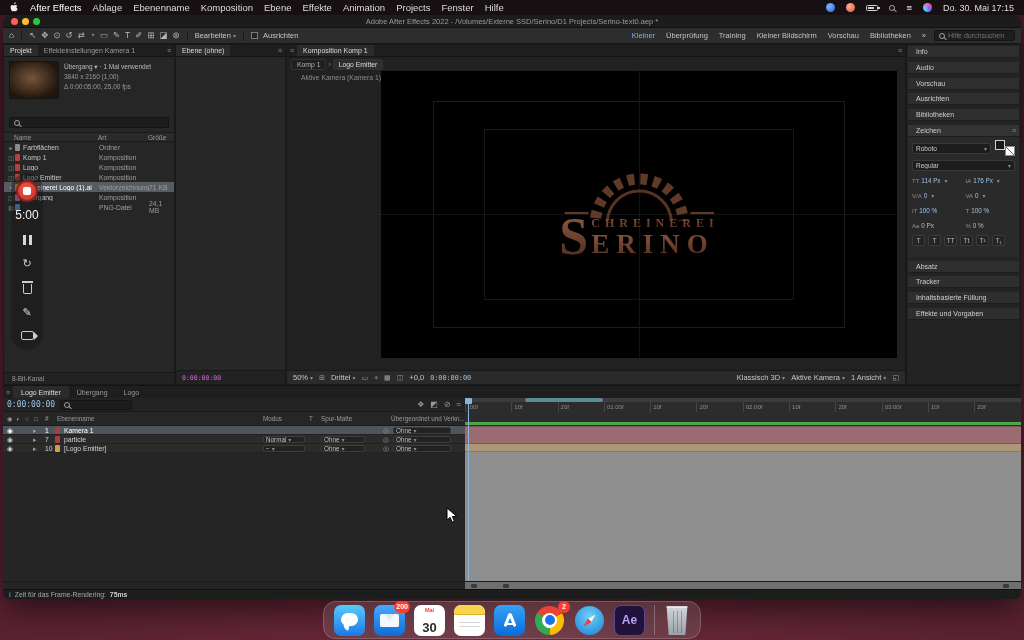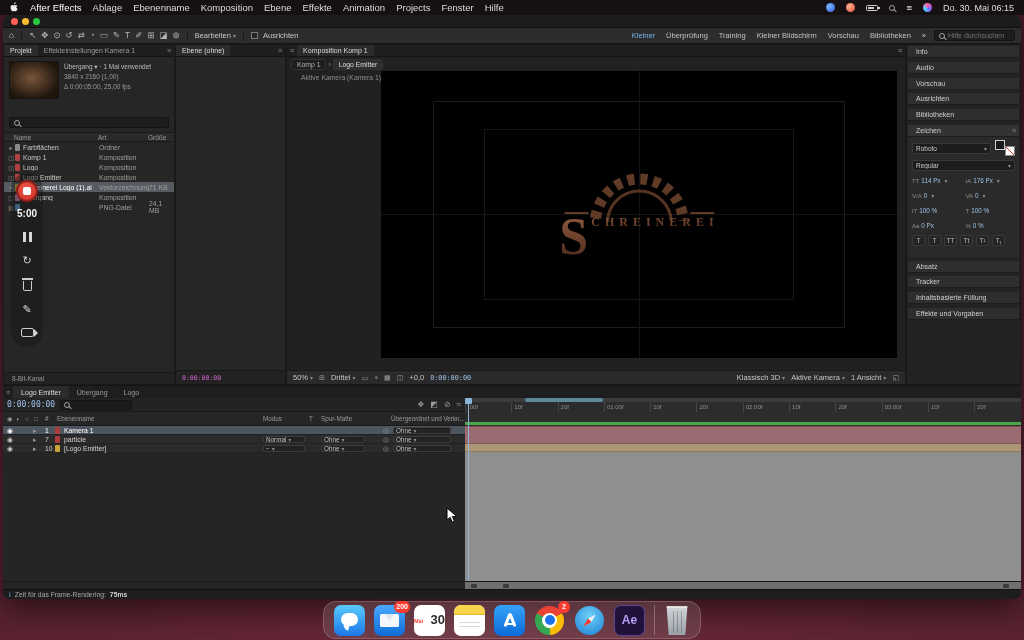--- a/index.html
+++ b/index.html
@@ -67,21 +67,21 @@
 .prow:nth-child(4) .chip{background:#b0413e}
 .prow:nth-child(5) .chip{background:#cfb23e}
 .prow:nth-child(6) .chip{background:#c77fb0}
 .prow:nth-child(7) .chip{background:#5b9bd0}
 .prow.sel{background:#575c62;color:#fff}
 .pdepth{position:absolute;left:0;bottom:0;right:0;height:12px;background:#222;border-top:1px solid #181818;display:flex;align-items:center;padding-left:8px;font-size:6.5px;color:#9a9a9a}
 
 #recorder{position:absolute;left:8px;top:158px;width:32px;padding:7px 0 10px;background:rgba(22,22,22,.45);border-radius:16px;display:flex;flex-direction:column;align-items:center;gap:13px;z-index:10}
 .rc-stop{width:22px;height:22px;border-radius:50%;background:radial-gradient(circle at 40% 35%,#f05548,#c92f26);border:2px solid #8e1f1a;display:flex;align-items:center;justify-content:center}
 .rc-stop::after{content:"";width:8px;height:8px;background:#fff;border-radius:2px}
-.rc-time{color:#f2f2f2;font-size:10px;font-weight:bold;margin-top:-7px}
+.rc-time{color:#f2f2f2;font-size:12px;font-weight:normal;margin-top:-7px}
 .rc-pause{display:flex;gap:3px}
 .rc-pause i{width:3px;height:10px;background:#d6d6d6;display:block}
 .rc-glyph{color:#d6d6d6;font-size:11px;line-height:1}
 .rc-trash{width:9px;height:10px;border:1px solid #cdcdcd;border-top:none;border-radius:0 0 2px 2px;position:relative;margin-top:2px}
 .rc-trash::before{content:"";position:absolute;top:-3px;left:-2px;right:-2px;height:2px;background:#cdcdcd}
 .rc-cam{width:13px;height:9px;border:1px solid #cdcdcd;border-radius:2px;position:relative}
 .rc-cam::after{content:"";position:absolute;right:-5px;top:0;border-left:4px solid #cdcdcd;border-top:4px solid transparent;border-bottom:4px solid transparent}
 
 #layer-panel{left:172px;top:29px;width:111px;height:341px;background:#262626}
 #layer-panel .body{position:absolute;top:12px;left:0;right:0;bottom:14px;background:#272727}
@@ -163,21 +163,21 @@
 
 #dock{position:absolute;left:50%;transform:translateX(-50%);top:601px;height:38px;background:rgba(125,88,96,.45);border:1px solid rgba(255,255,255,.18);border-radius:13px;display:flex;align-items:center;gap:9px;padding:0 10px;z-index:50}
 .dicon{width:31px;height:31px;border-radius:7px;position:relative;flex:0 0 auto}
 .badge{position:absolute;top:-4px;right:-5px;background:#ff3b30;color:#fff;font-size:7px;line-height:12px;min-width:12px;height:12px;border-radius:7px;text-align:center;padding:0 2px;font-weight:bold;z-index:2}
 .ic-msg{background:linear-gradient(#59c9fb,#1d78e8)}
 .ic-msg::after{content:"";position:absolute;left:7px;top:8px;width:17px;height:13px;background:#fff;border-radius:7px}
 .ic-msg::before{content:"";position:absolute;left:9px;top:19px;width:6px;height:6px;background:#fff;border-radius:0 0 0 6px;transform:rotate(15deg);z-index:1}
 .ic-mail{background:linear-gradient(#4aa8ff,#0f6cd6);display:flex;align-items:center;justify-content:center}
 .env{width:19px;height:13px;background:#f4f7fb;border-radius:1.5px;position:relative;overflow:hidden}
 .env::before{content:"";position:absolute;left:0;top:-6px;width:19px;height:13px;background:#dde7f2;clip-path:polygon(0 0,100% 0,50% 100%);box-shadow:0 0 0 1px #c3d2e2}
-.ic-cal{background:#fff;display:flex;flex-direction:row;align-items:center;justify-content:space-between}
+.ic-cal{background:#fff;display:flex;flex-direction:column;align-items:center;justify-content:space-between}
 .cal-m{color:#ff3b30;font-size:5.5px;font-weight:bold;margin-top:3px;line-height:1}
 .cal-d{color:#2b2b2b;font-size:13px;font-weight:bold;line-height:1.2}
 .ic-notes{background:#fff;overflow:hidden}
 .ic-notes::before{content:"";position:absolute;left:0;top:0;right:0;height:9px;background:#f7d44c;border-bottom:1px solid #e0b82e}
 .ic-notes::after{content:"";position:absolute;left:5px;right:5px;top:14px;height:10px;background:repeating-linear-gradient(#fff 0 3px,#d8d8d8 3px 4px)}
 .ic-as{background:linear-gradient(#35a3f8,#0b6ad8);display:flex;align-items:center;justify-content:center}
 .as-a{position:relative;width:16px;height:14px}
 .as-a::before,.as-a::after{content:"";position:absolute;width:3px;height:14px;background:#fff;border-radius:2px;top:0}
 .as-a::before{transform:rotate(22deg);left:4px}
 .as-a::after{transform:rotate(-22deg);right:4px}
@@ -216,29 +216,30 @@
   <span class="mmenu">Projects</span>
   <span class="mmenu">Fenster</span>
   <span class="mmenu">Hilfe</span>
   <span class="spacer"></span>
   <span class="mb-dot blue"></span>
   <span class="mb-dot orange"></span>
   <span class="mb-batt"></span>
   <span class="mag"></span>
   <span class="mmenu">≡</span>
   <span class="mb-siri"></span>
-  <span class="stat">Do. 30. Mai 06:15</span>
+  <span class="stat">Do. 30. Mai 17:15</span>
 </div>
 
 <div id="window">
 
   <div id="titlebar">
     <span class="tl" style="left:8px;background:#ff5f57"></span>
     <span class="tl" style="left:19px;background:#febc2e"></span>
     <span class="tl" style="left:30px;background:#28c840"></span>
+    <span class="title">Adobe After Effects 2022 - /Volumes/Externe SSD/Serino/D1 Projects/Serino-text0.aep *</span>
   </div>
 
   <div id="toolbar">
     <span class="tool first">⌂</span>
     <span class="vsep"></span>
     <span class="tool">↖</span>
     <span class="tool">✥</span>
     <span class="tool">⊙</span>
     <span class="tool">↺</span>
     <span class="tool">⇄</span>
@@ -398,20 +399,21 @@
       <div class="logo">
         <svg class="saw" width="150" height="58" viewBox="0 0 150 58">
           <line x1="0" y1="50" x2="24" y2="50" stroke="#5f3a26" stroke-width="2"></line>
           <line x1="126" y1="50" x2="150" y2="50" stroke="#5f3a26" stroke-width="2"></line>
           <circle cx="75" cy="60" r="44" fill="none" stroke="#5f3a26" stroke-width="11" stroke-dasharray="7 6"></circle>
           <circle cx="75" cy="60" r="32" fill="none" stroke="#6b4129" stroke-width="3" opacity="0.8"></circle>
         </svg>
         <div class="lg-rows">
           <span class="lg-s wood">S</span>
           <span class="lg-l1 wood">CHREINEREI</span>
+          <span class="lg-l2 wood">ERINO</span>
         </div>
       </div>
     </div>
 
     <div class="comp-footer">
       <span class="ddtext dd">50%</span>
       <span class="cf-ico">⊞</span>
       <span class="ddtext dd">Drittel</span>
       <span class="cf-ico">▭</span>
       <span class="cf-ico">⌖</span>

